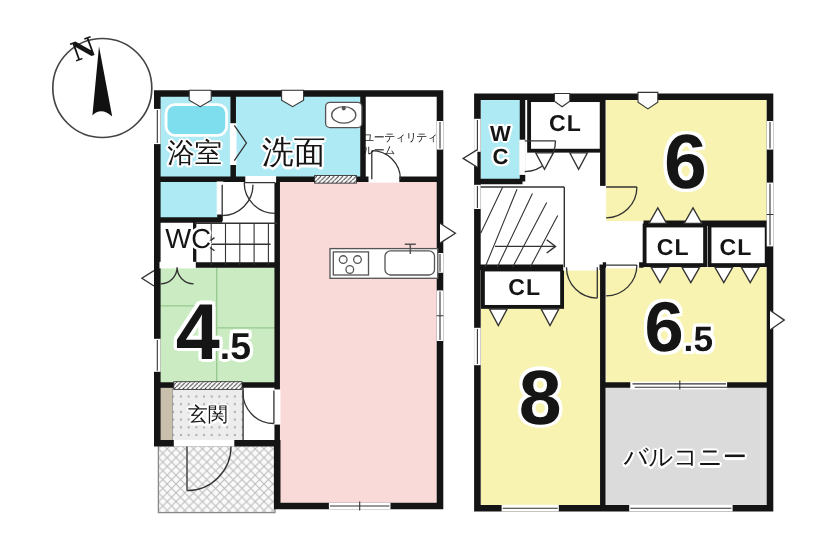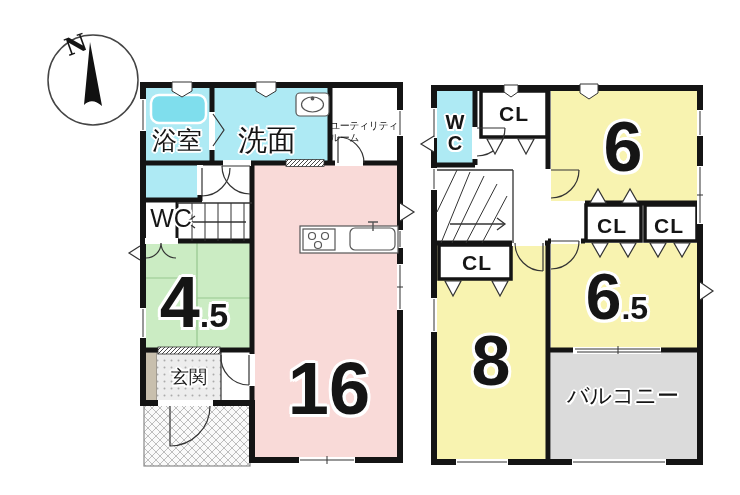--- a/index.html
+++ b/index.html
@@ -243,31 +243,30 @@
 <div class="lbl jp-xs" style="left:364px;top:132px;">
   <div>ユーティリティ</div>
   <div>ルーム</div>
 </div>
 <div class="lbl jp-s halo2" style="left:171px;top:182px;margin-top:36px;">WC</div>
 <div class="lbl num halo3" style="left:194px;top:302px;">
   <span style="font-size:72px;">4</span>
       <span style="font-size:34px;">.5</span>
 </div>
 <div class="lbl jp-genkan halo2" style="left:189px;top:377px;">玄関</div>
-<div class="lbl num halo3" style="left:329px;top:389px;font-size:74px;">16</div>
 
 <div class="lbl wc2 halo2" style="left:455px;top:133px;">
   <div>W</div>
   <div>C</div>
 </div>
 <div class="lbl cl halo2" style="left:514px;top:113px;">CL</div>
 <div class="lbl num halo3" style="left:623px;top:147px;font-size:70px;">6</div>
 <div class="lbl cl halo2" style="left:612px;top:225px;">CL</div>
 <div class="lbl cl halo2" style="left:669px;top:225px;">CL</div>
 <div class="lbl num halo3" style="left:617px;top:297px;">
   <span style="font-size:64px;">6</span>
       <span style="font-size:32px;">.5</span>
 </div>
 <div class="lbl cl halo2" style="left:477px;top:262px;">CL</div>
 <div class="lbl num halo3" style="left:491px;top:361px;font-size:70px;">8</div>
-<div class="lbl halo2" style="left:623px;top:396px;font-size:22px;text-align:center;">バルコニー</div>
+<div class="lbl halo2" style="left:623px;top:416px;font-size:22px;text-align:center;">バルコニー</div>
 
 </div>
 
 </body></html>

